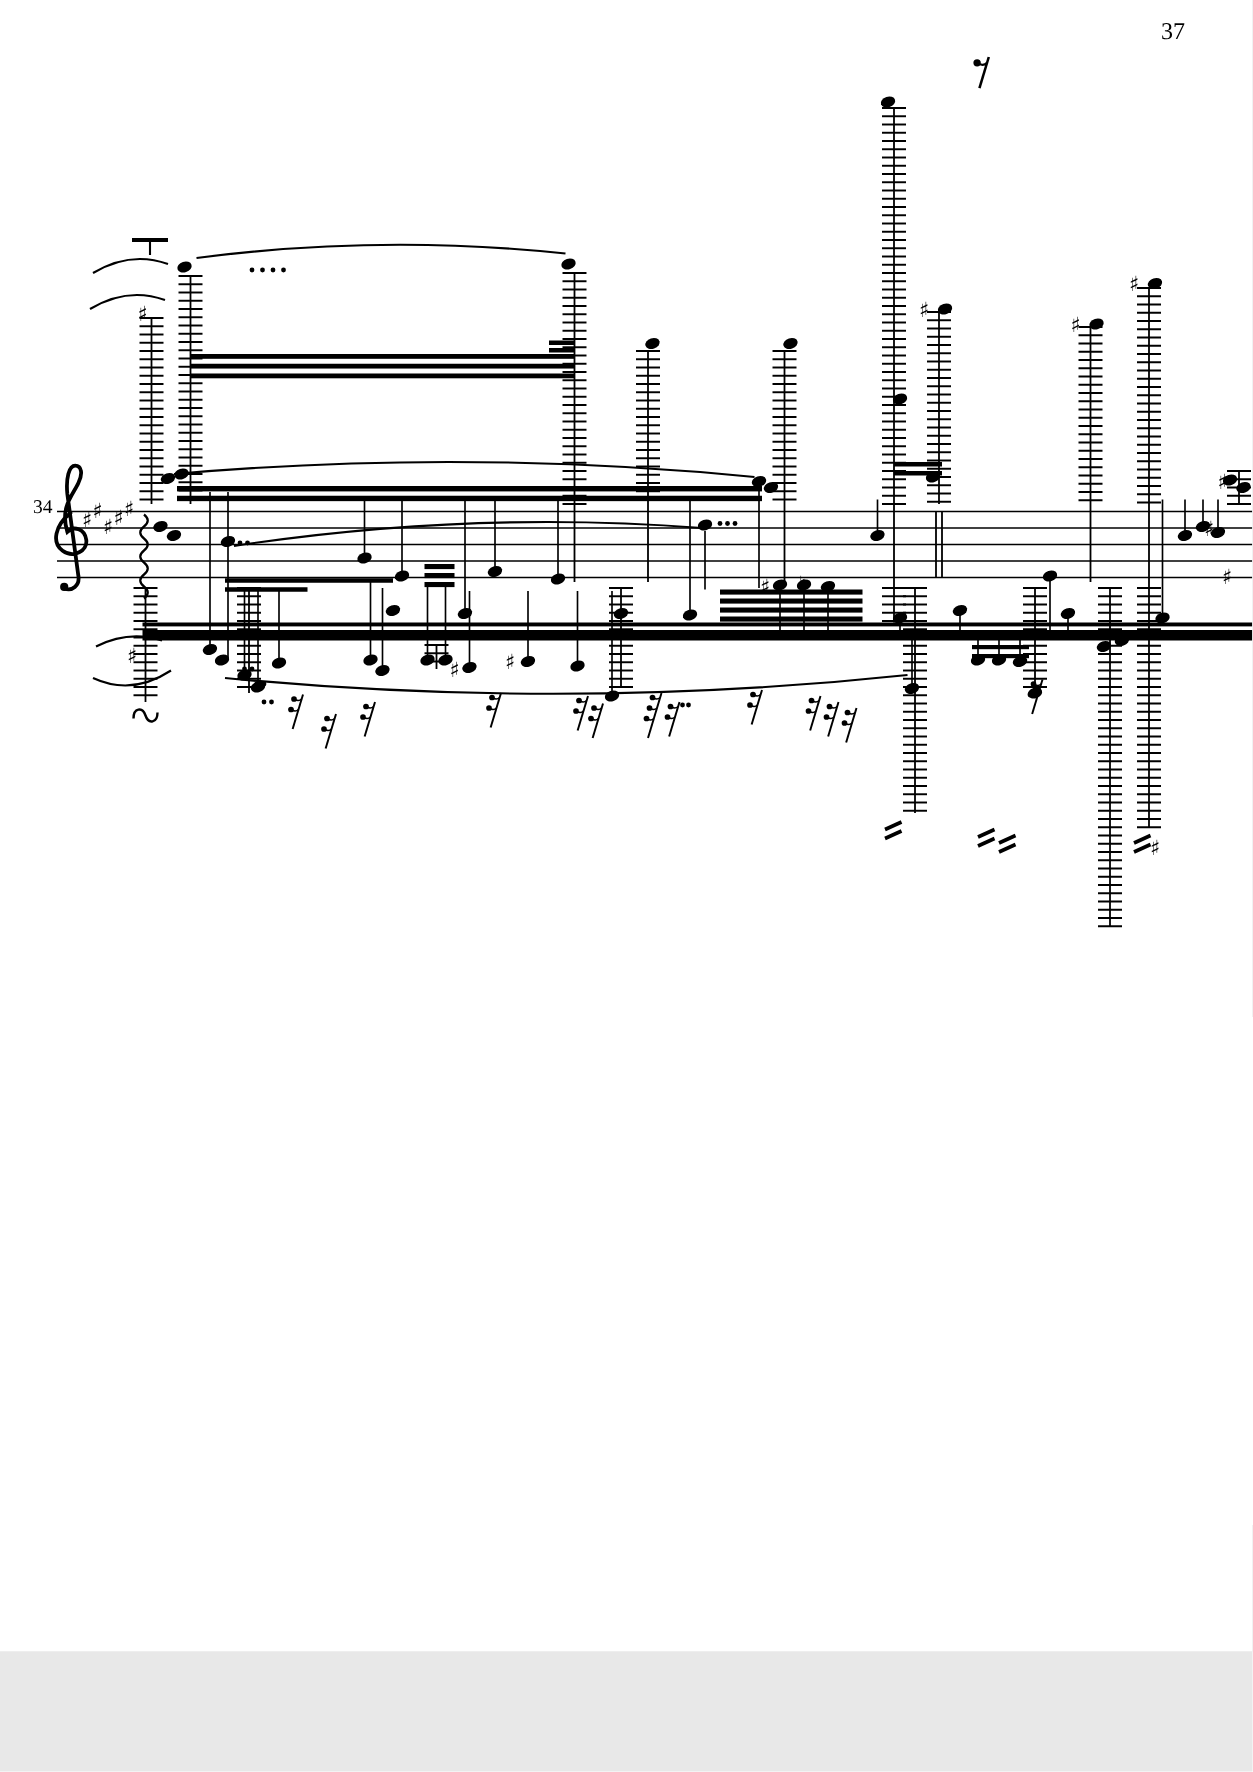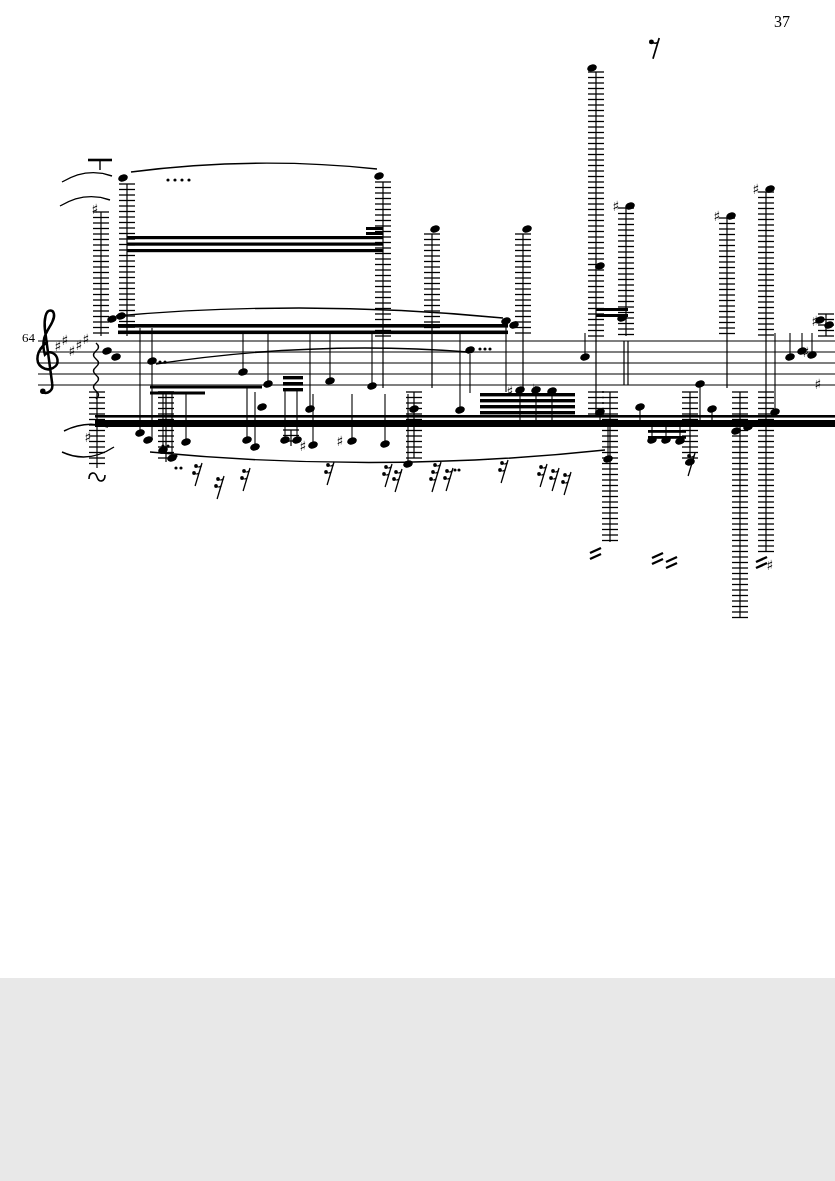--- a/index.html
+++ b/index.html
@@ -1,38 +1,38 @@
 <!DOCTYPE html>
 <html><head>
 <meta charset="utf-8">
 <style>
   html,body{margin:0;padding:0;background:#e8e8e8;}
   .page{
     position:relative;
-    width:835px;height:978px;
+    width:835px;height:1101px;
     background:#ffffff;
     overflow:hidden;
     font-family:"Liberation Serif", serif;
   }
   .page-number{
     position:absolute;top:13px;left:774px;
     font-size:16px;color:#000;
   }
   .measure-number{
     position:absolute;top:330px;left:22px;
     font-size:13px;color:#000;
   }
   svg.score{position:absolute;top:0;left:0;}
 </style>
 </head>
 <body>
 
 <div class="page">
   <div class="page-number">37</div>
-  <div class="measure-number">64</div>
+  <div class="measure-number">34</div>
   <svg class="score" id="score" width="835" height="1181" viewBox="0 0 835 1181">
       <line x1="38" y1="341" x2="835" y2="341" stroke="#000000" stroke-width="1.1"></line>
       <line x1="38" y1="352" x2="835" y2="352" stroke="#000000" stroke-width="1.1"></line>
       <line x1="38" y1="363" x2="835" y2="363" stroke="#000000" stroke-width="1.1"></line>
       <line x1="38" y1="374" x2="835" y2="374" stroke="#000000" stroke-width="1.1"></line>
       <line x1="38" y1="385" x2="835" y2="385" stroke="#000000" stroke-width="1.1"></line>
       <line x1="624" y1="341" x2="624" y2="385" stroke="#000000" stroke-width="1.2"></line>
       <line x1="628" y1="341" x2="628" y2="385" stroke="#000000" stroke-width="1.2"></line>
       <rect x="127" y="236" width="256" height="3.2" fill="#000000"></rect>
       <rect x="127" y="242.5" width="256" height="3.2" fill="#000000"></rect>

